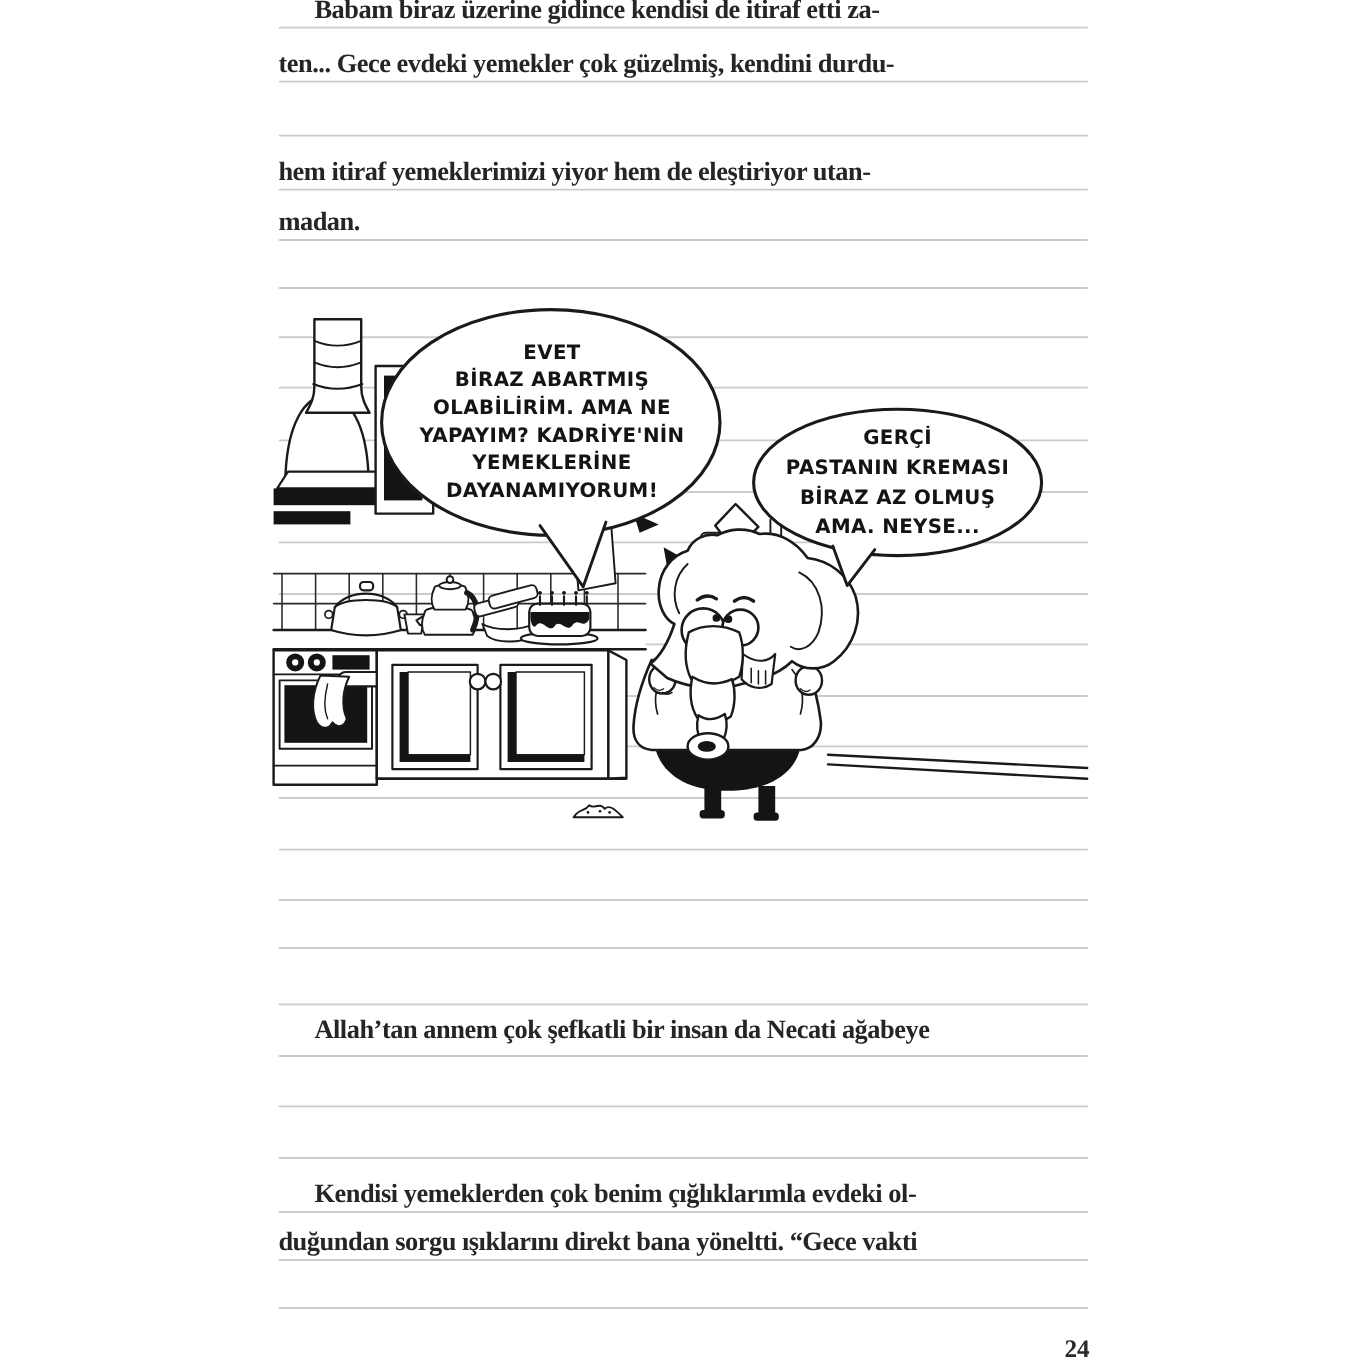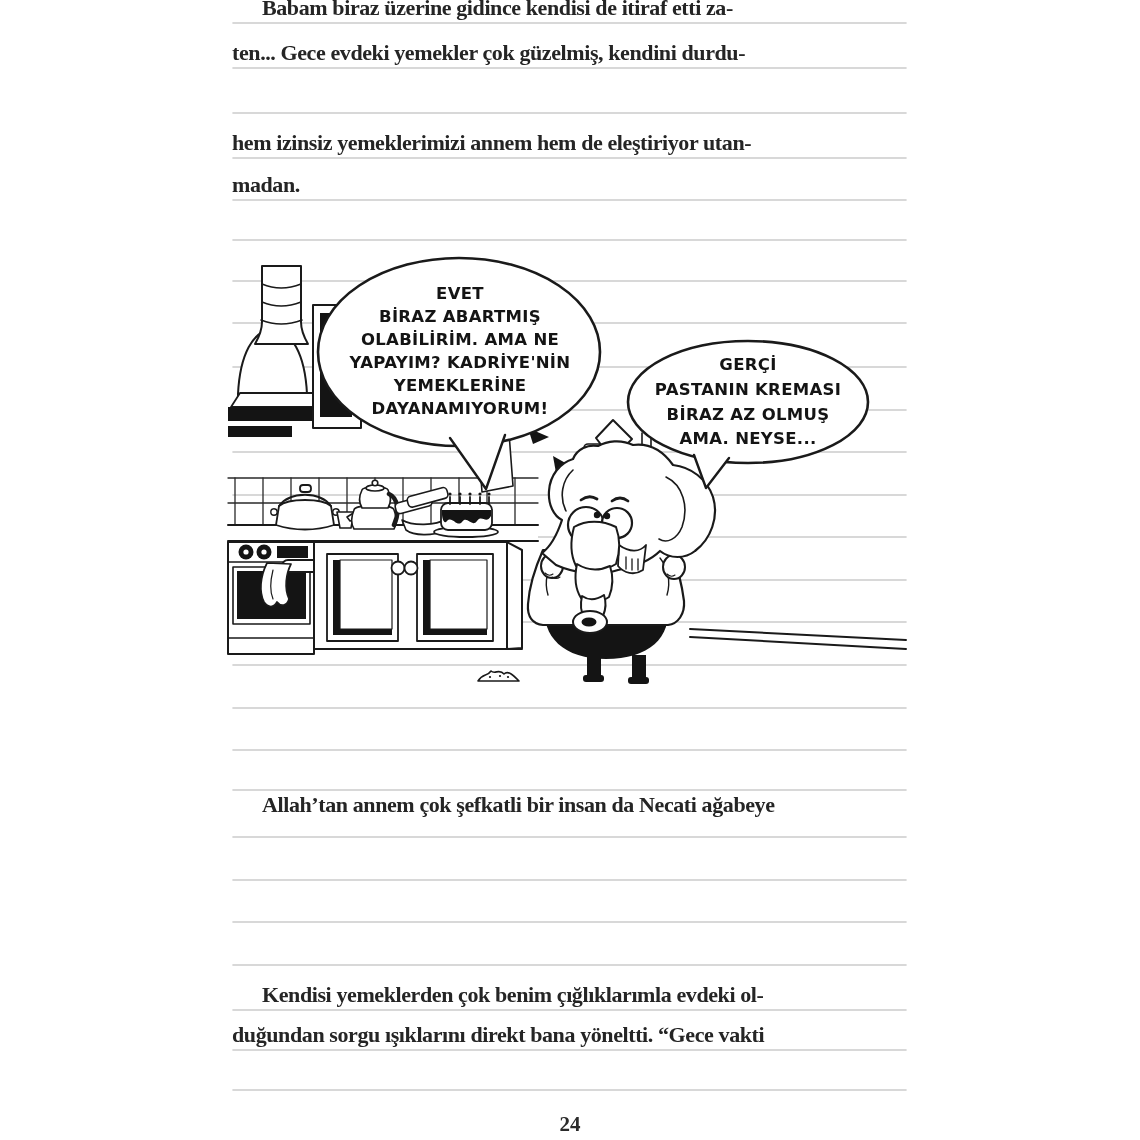--- a/index.html
+++ b/index.html
@@ -14,26 +14,26 @@
   .text-layer{position:absolute;left:0;top:0;width:1140px;height:1140px;z-index:2;pointer-events:none;font-family:Liberation Serif, serif;}
   .tl{
     position:absolute;left:232px;width:678px;
     white-space:nowrap;
     font-size:22px;font-weight:600;letter-spacing:-0.4px;
     color:#252525;
   }
   .indent{padding-left:30px;}
   .pagenum{
     position:absolute;left:232px;top:1112px;width:676px;
-    text-align:center;font-size:21px;font-weight:600;color:#2a2a2a;
+    text-align:right;font-size:21px;font-weight:600;color:#2a2a2a;
   }
   
   .p1l0{top:-5px}.p1l1{top:40px}.p1l2{top:85px}.p1l3{top:130px}.p1l4{top:172px}
   
-  .p2l0{top:792px}.p2l1{top:852px}
+  .p2l0{top:845px}.p2l1{top:852px}
   
   .p3l0{top:982px}.p3l1{top:1022px}.p3l2{top:1062px}
   text.bub{
     font-family:"DejaVu Sans", sans-serif;
     font-weight:bold;font-size:16.5px;letter-spacing:.3px;fill:#141414;
   }
 </style>
 </head>
 <body>
 
@@ -245,21 +245,21 @@
       <text class="bub" x="748" y="370">GERÇİ</text>
       <text class="bub" x="748" y="395">PASTANIN KREMASI</text>
       <text class="bub" x="748" y="420">BİRAZ AZ OLMUŞ</text>
       <text class="bub" x="748" y="444">AMA. NEYSE...</text>
     </g>
   </svg>
 
   <div class="text-layer">
     <div class="tl indent p1l0">Babam biraz üzerine gidince kendisi de itiraf etti za-</div>
     <div class="tl p1l1">ten... Gece evdeki yemekler çok güzelmiş, kendini durdu-</div>
-    <div class="tl p1l3">hem izinsiz yemeklerimizi annem hem de eleştiriyor utan-</div>
+    <div class="tl p1l3">hem itiraf yemeklerimizi yiyor hem de eleştiriyor utan-</div>
     <div class="tl p1l4">madan.</div>
 
     <div class="tl indent p2l0">Allah’tan annem çok şefkatli bir insan da Necati ağabeye</div>
 
     <div class="tl indent p3l0">Kendisi yemeklerden çok benim çığlıklarımla evdeki ol-</div>
     <div class="tl p3l1">duğundan sorgu ışıklarını direkt bana yöneltti. “Gece vakti</div>
 
     <div class="pagenum">24</div>
   </div>
 </div>

